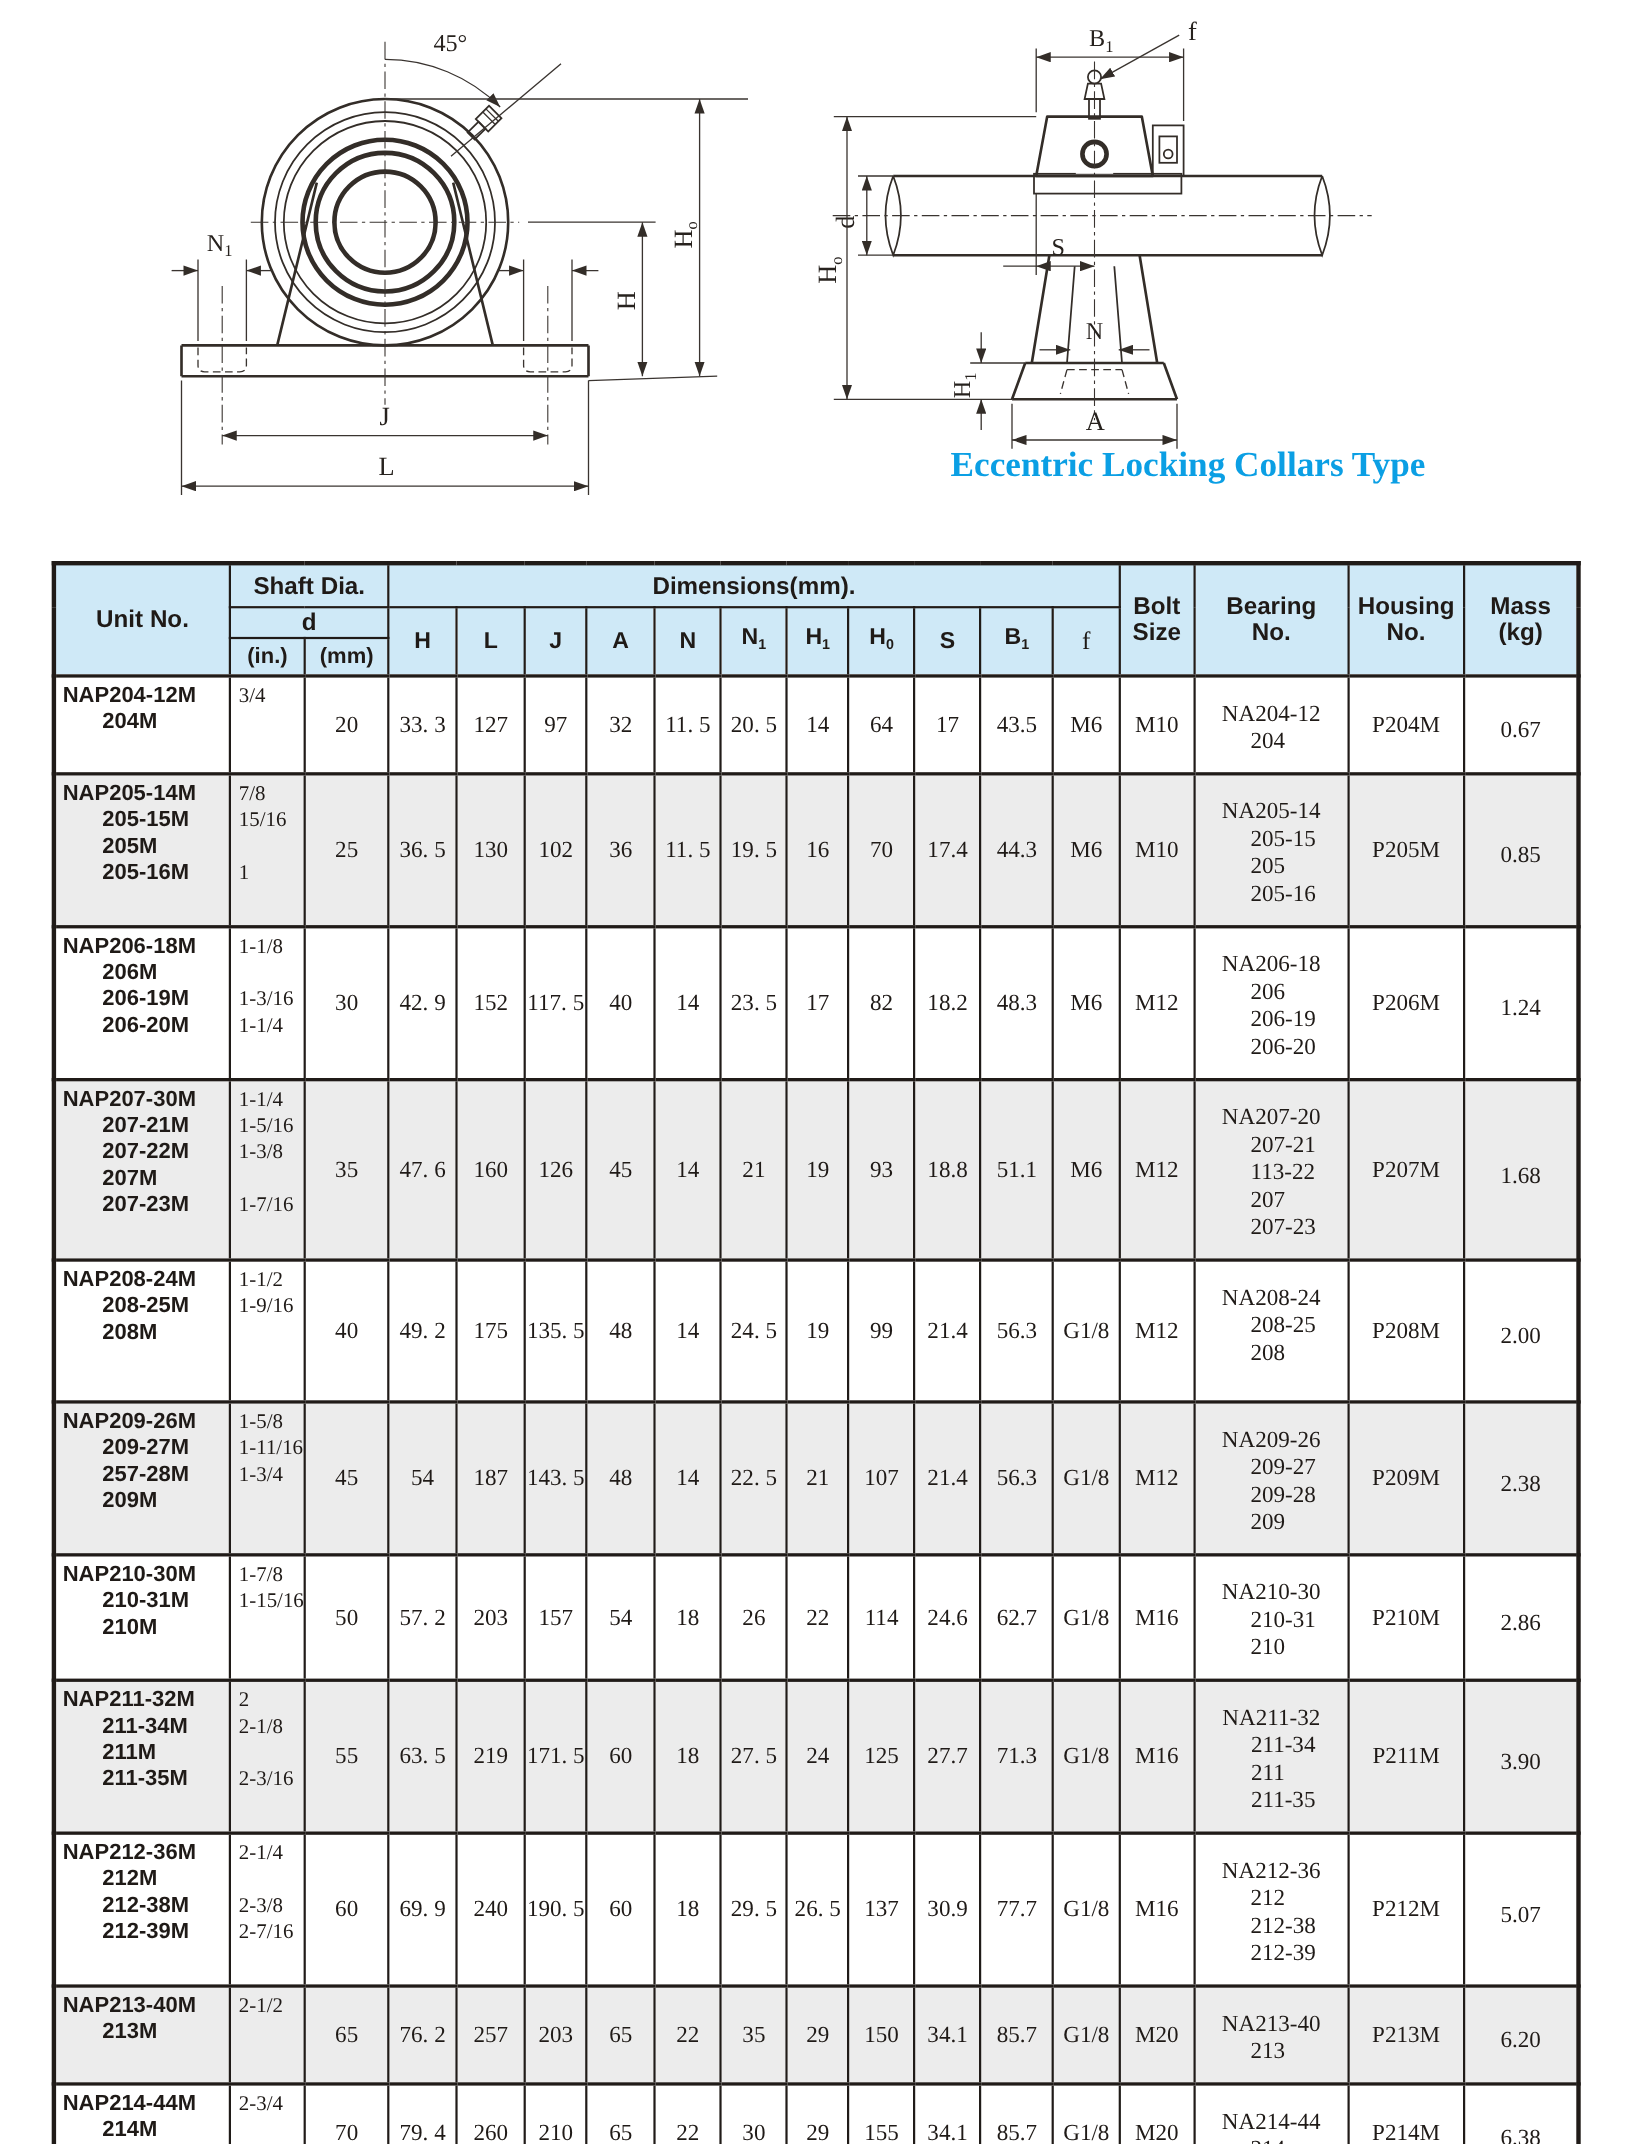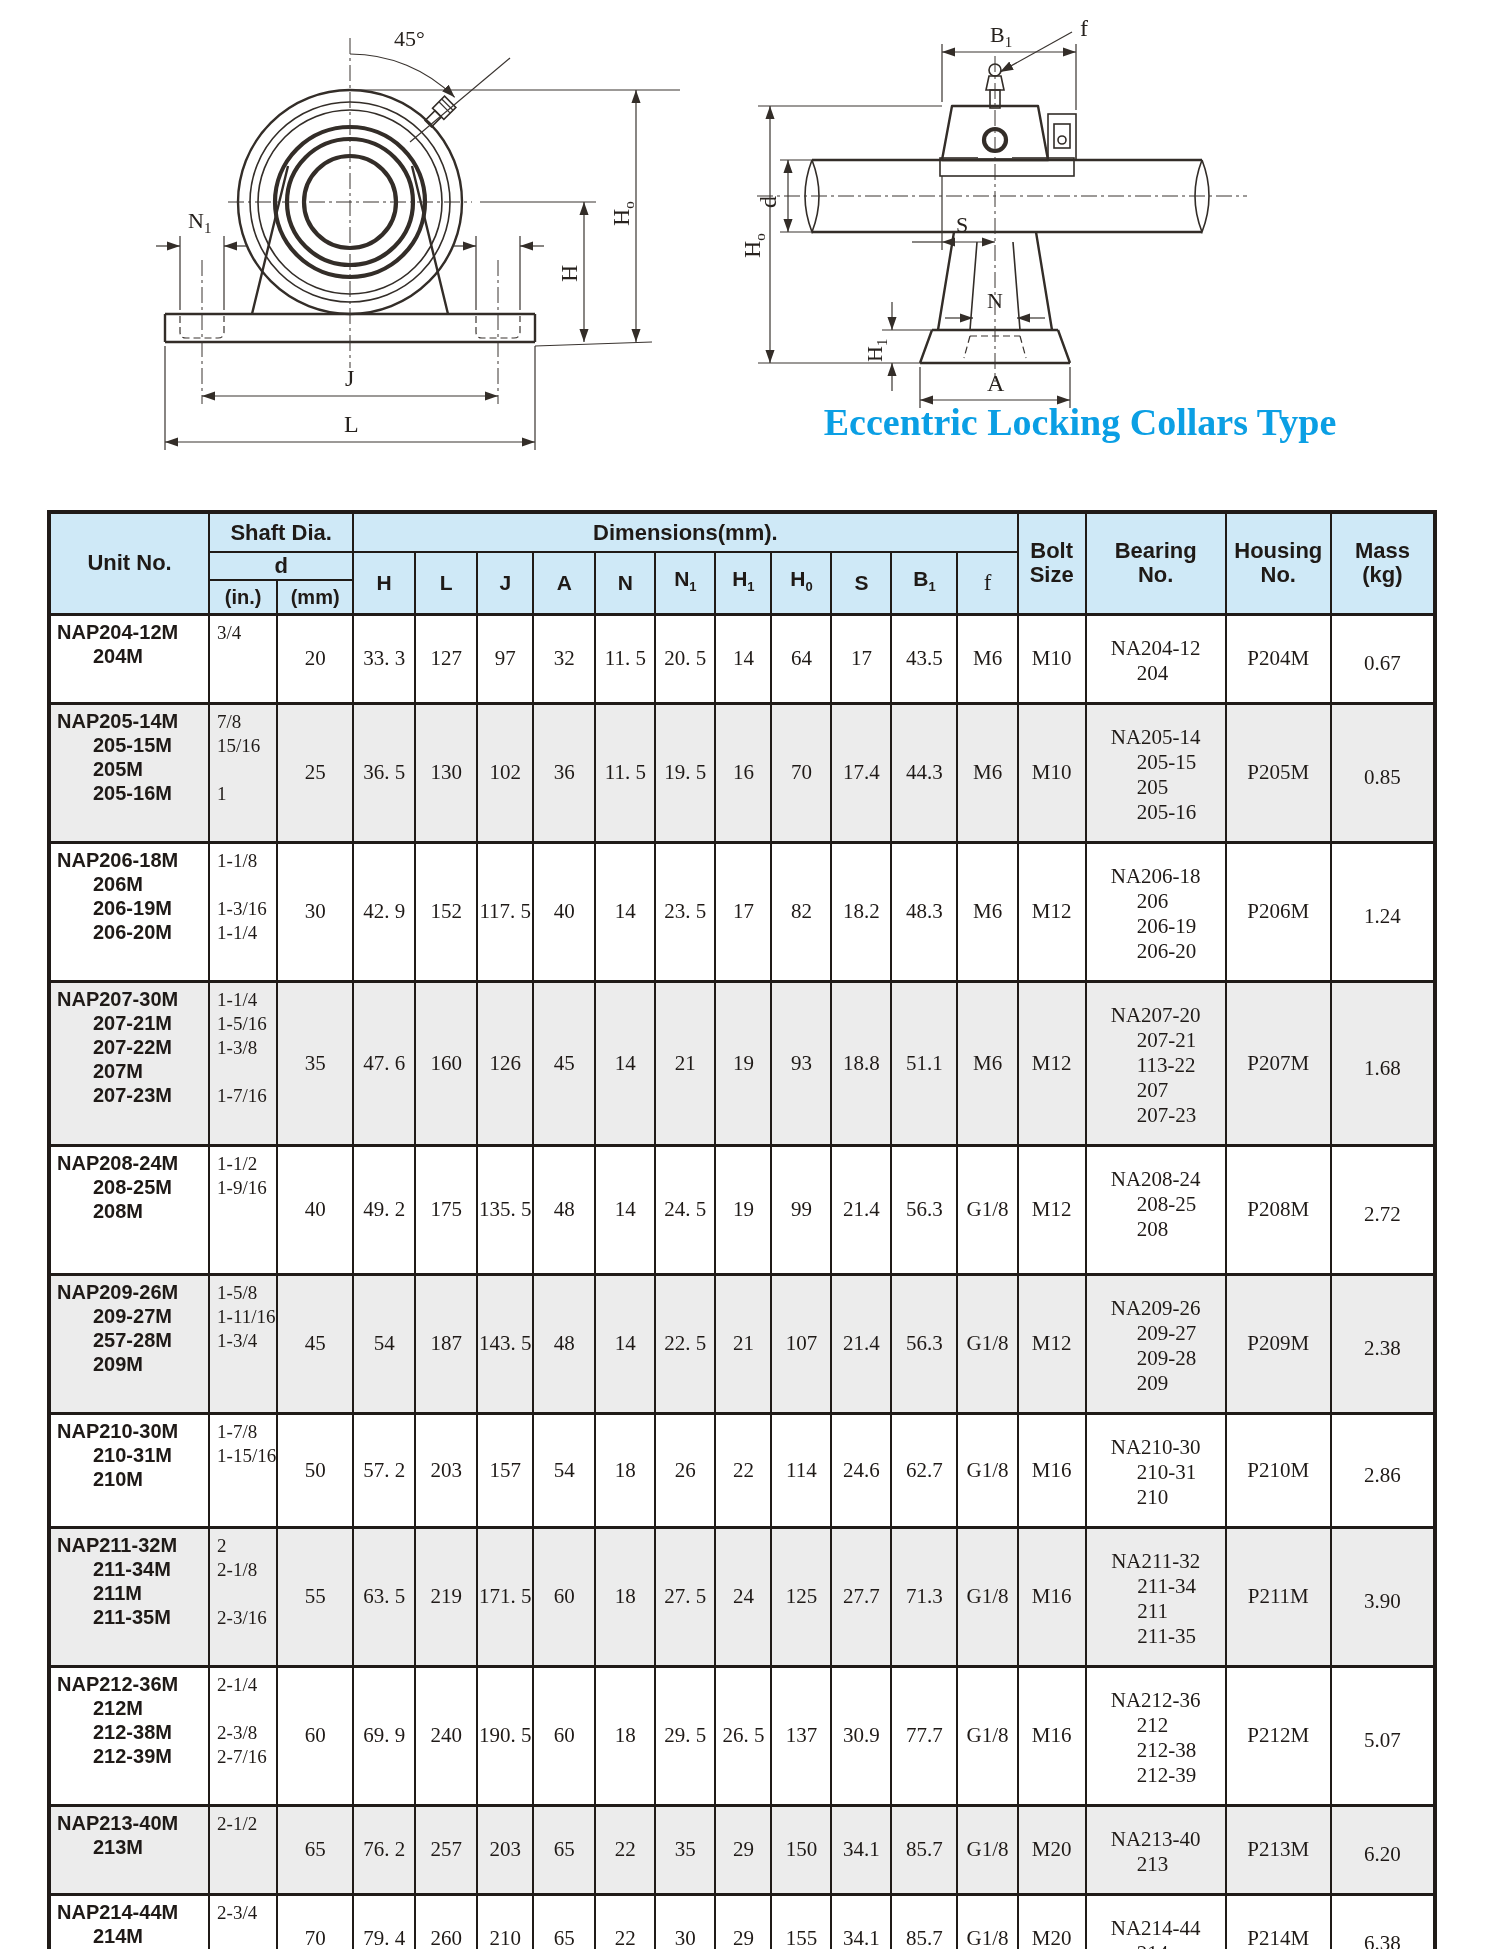--- a/index.html
+++ b/index.html
@@ -18,21 +18,21 @@
   svg .cl{stroke:#3a3430;stroke-width:1;fill:none;stroke-dasharray:16 4 3 4;}
   svg .hid{stroke:#3a3430;stroke-width:1.2;fill:none;stroke-dasharray:7 4;}
   svg text{font-family:"Liberation Serif",serif;font-size:24px;fill:#27221e;}
   svg text.small{font-size:22px;}
   svg tspan.sub{font-size:15px;}
 
   
   .caption{position:absolute;left:790px;top:404px;width:580px;text-align:center;
            color:#0b9fe4;font-family:"Liberation Serif",serif;font-weight:bold;}
   .caption .l1{font-size:31px;line-height:36px;}
-  .caption .l2{font-size:38px;line-height:36px;text-align:center;}
+  .caption .l2{font-size:32px;line-height:36px;text-align:center;}
 
   
   table.spec{border-collapse:collapse;table-layout:fixed;position:absolute;
              left:47px;top:510px;width:1390px;border:4px solid #201b18;}
   .spec th,.spec td{border:2px solid #201b18;border-top-width:3px;border-bottom-width:3px;
                     box-sizing:border-box;padding:0;overflow:hidden;}
   .spec thead th{background:#cfe9f7;font-weight:bold;font-size:22px;line-height:24px;
                  text-align:center;vertical-align:middle;white-space:pre-line;
                  border-top-width:2px;border-bottom-width:2px;}
   .spec thead tr:first-child th{height:40px;}
@@ -439,21 +439,21 @@
           <td class="num">G1/8</td>
           <td class="num">M12</td>
           <td class="bearing">
             <div class="wrap">
               <div class="line">NA208-24</div>
               <div class="line indent">208-25</div>
               <div class="line indent">208</div>
             </div>
           </td>
           <td class="housing">P208M</td>
-          <td class="mass">2.72</td>
+          <td class="mass">2.00</td>
         </tr>
         <tr>
           <td class="unit">
             <div class="line">NAP209-26M</div>
             <div class="line indent">209-27M</div>
             <div class="line indent">257-28M</div>
             <div class="line indent">209M</div>
           </td>
           <td class="inch">
             <div class="line">1-5/8</div>

